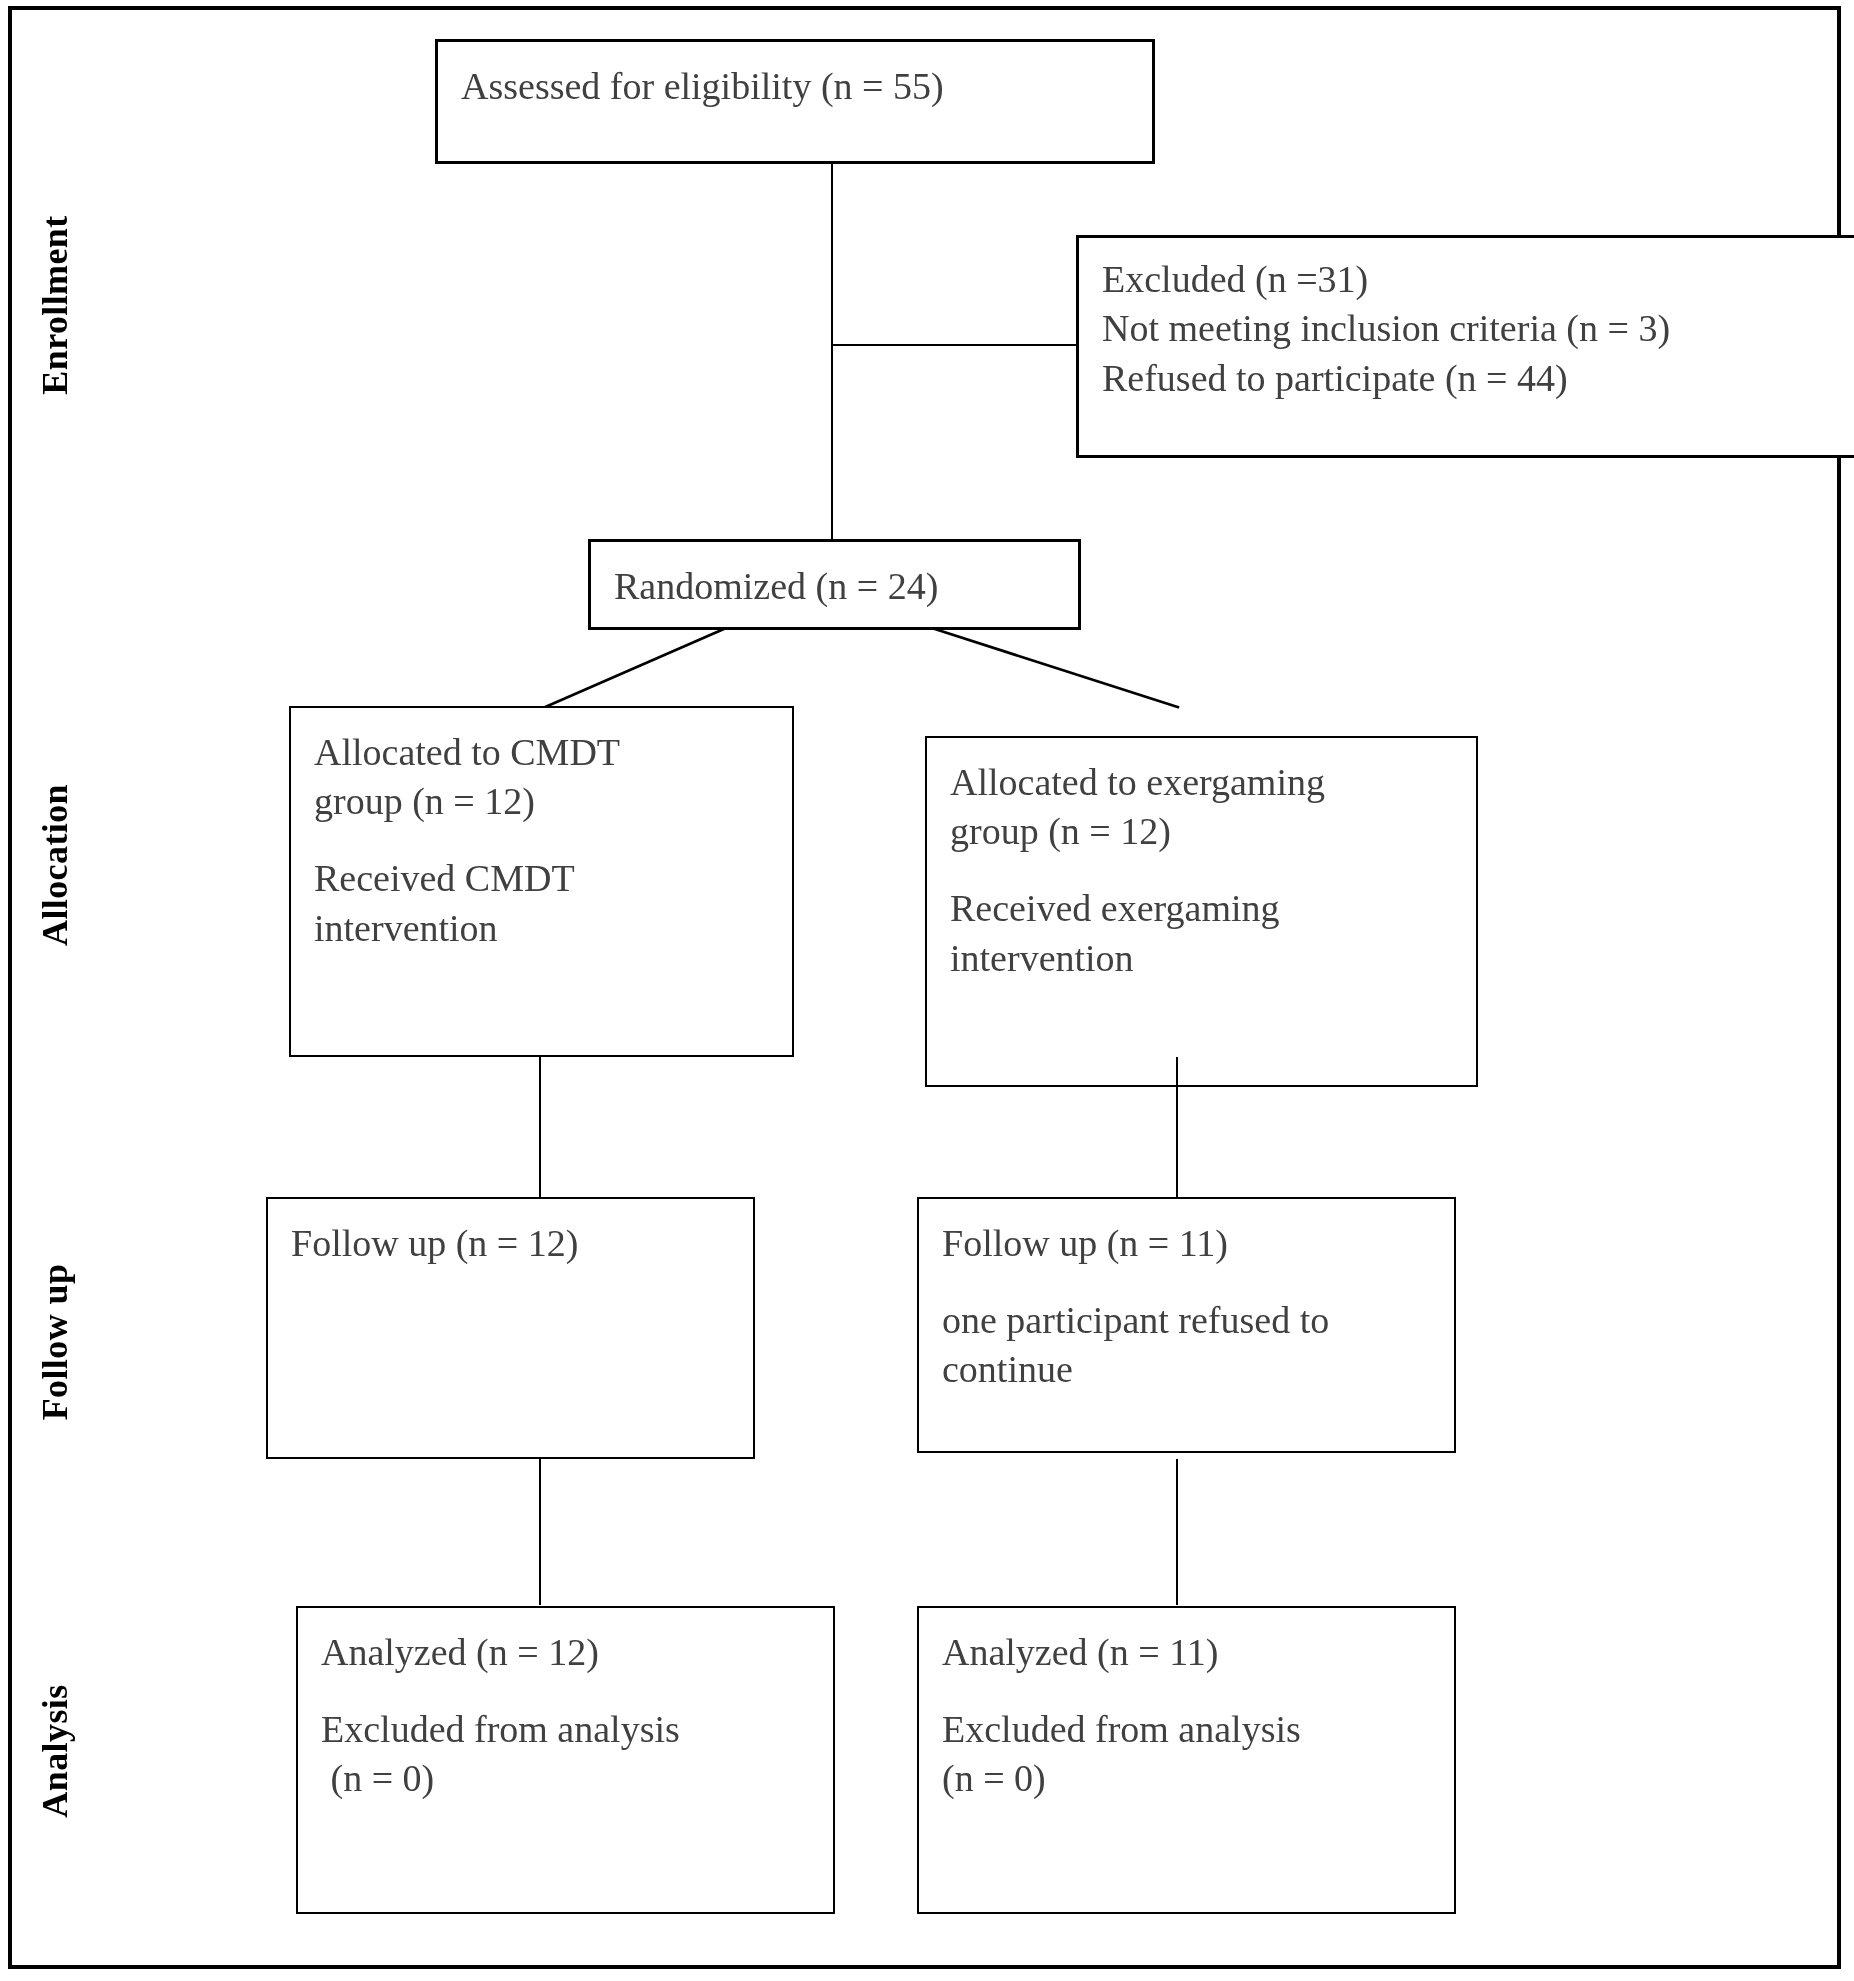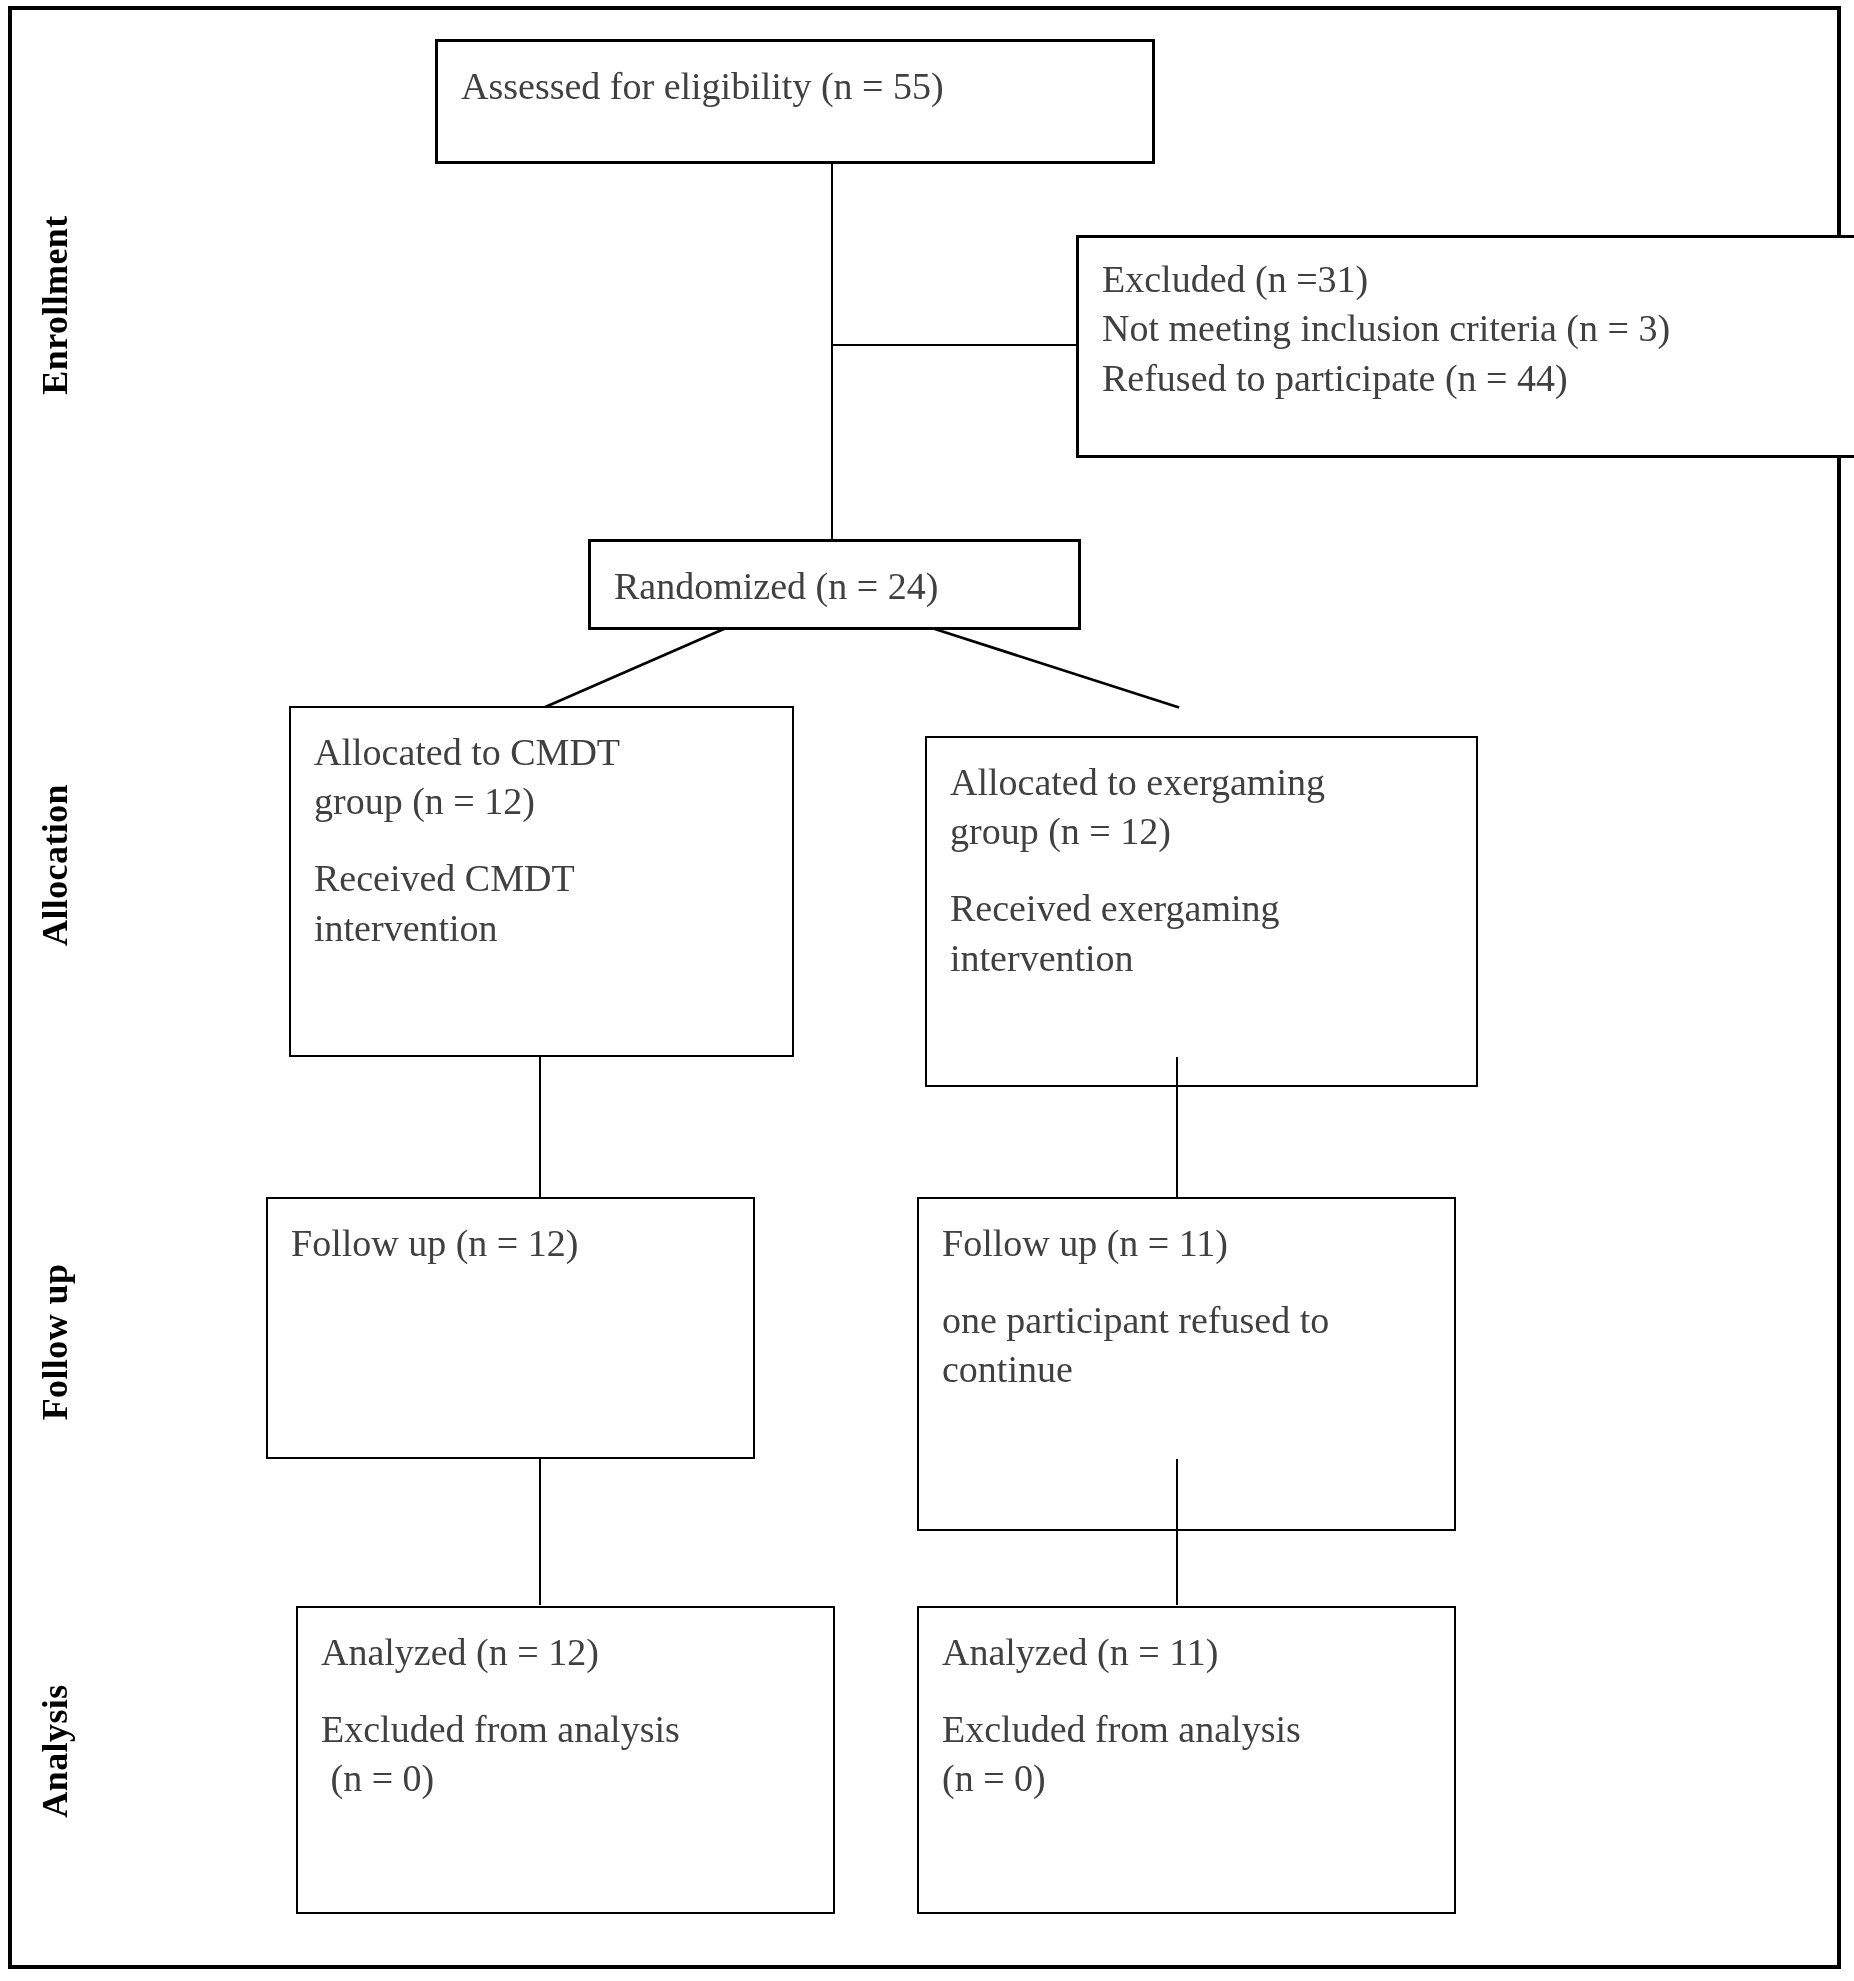--- a/index.html
+++ b/index.html
@@ -122,21 +122,21 @@
   </div>
 
   <div class="vline" style="left:539px; top:1057px; height:140px;"></div>
 
   <div class="vline" style="left:1176px; top:1057px; height:140px;"></div>
 
   <div class="node" style="left:266px; top:1197px; width:489px; height:262px;">
     <span class="ln">Follow up (n = 12)</span>
   </div>
 
-  <div class="node" style="left:917px; top:1197px; width:539px; height:334px;">
+  <div class="node" style="left:917px; top:1197px; width:539px; height:256px;">
     <span class="ln">Follow up (n = 11)</span>
     <span class="gap"></span>
     <span class="ln">one participant refused to</span>
     <span class="ln">continue</span>
   </div>
 
   <div class="vline" style="left:539px; top:1459px; height:146px;"></div>
 
   <div class="vline" style="left:1176px; top:1459px; height:146px;"></div>
 

